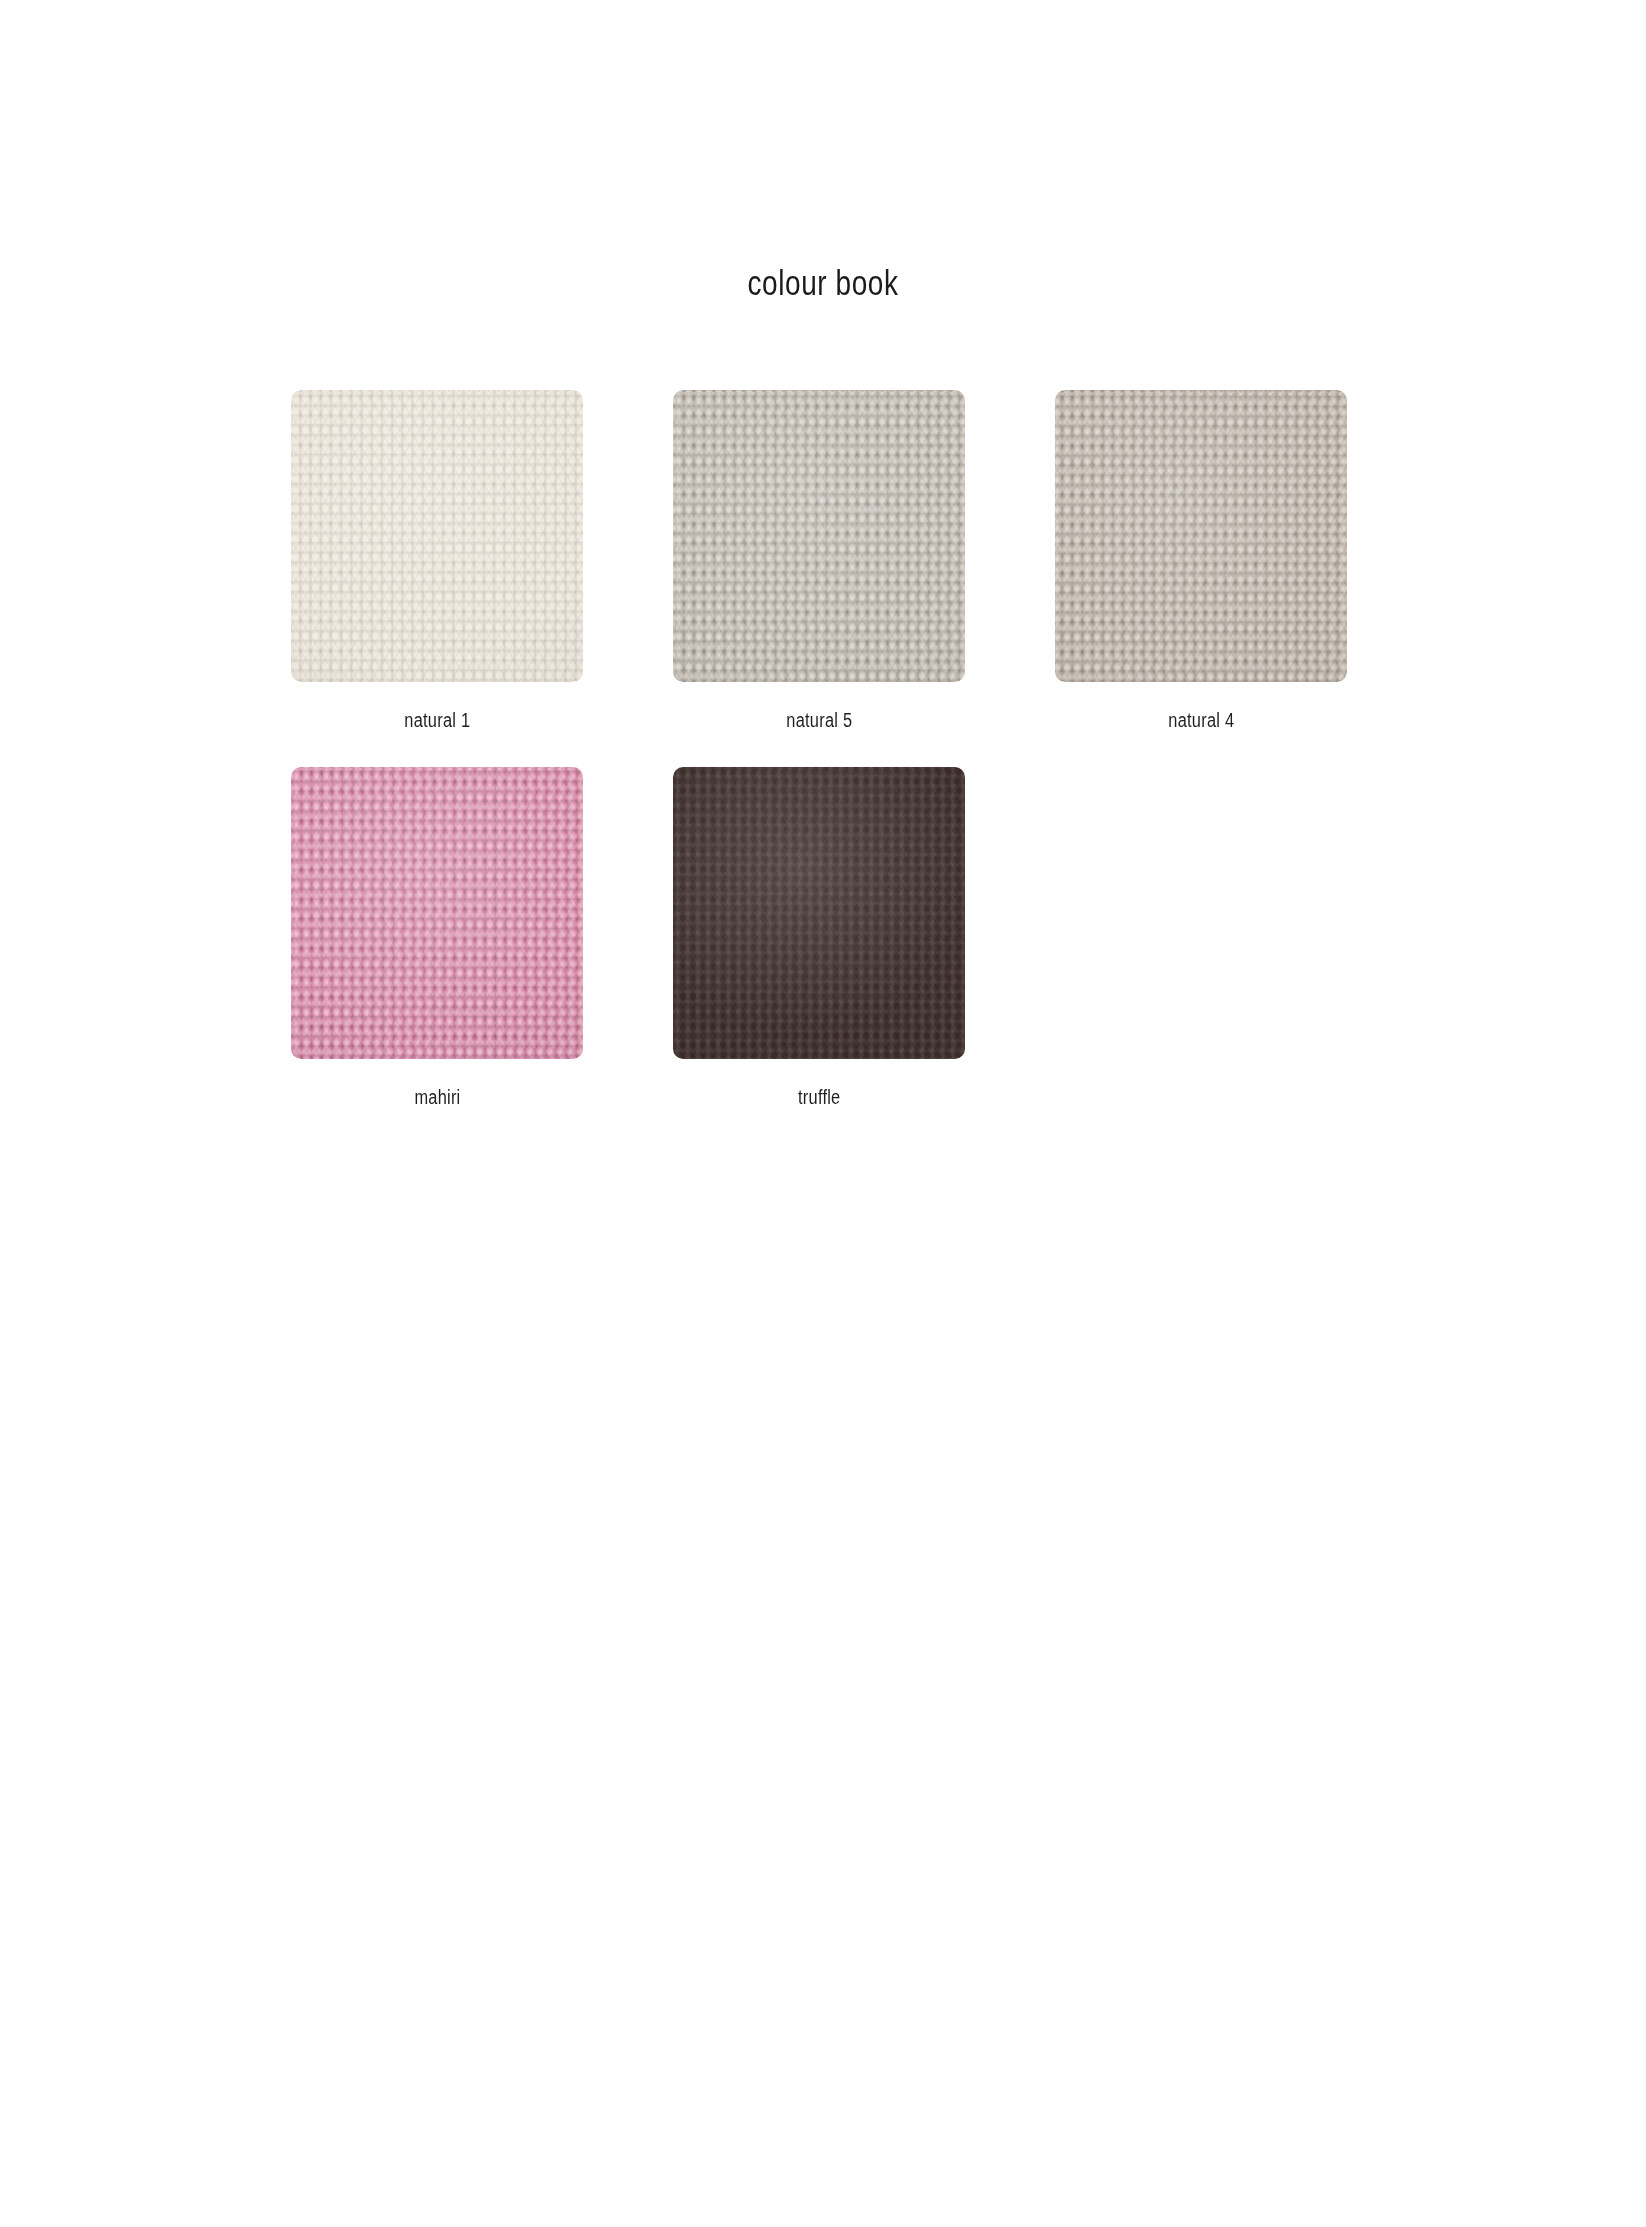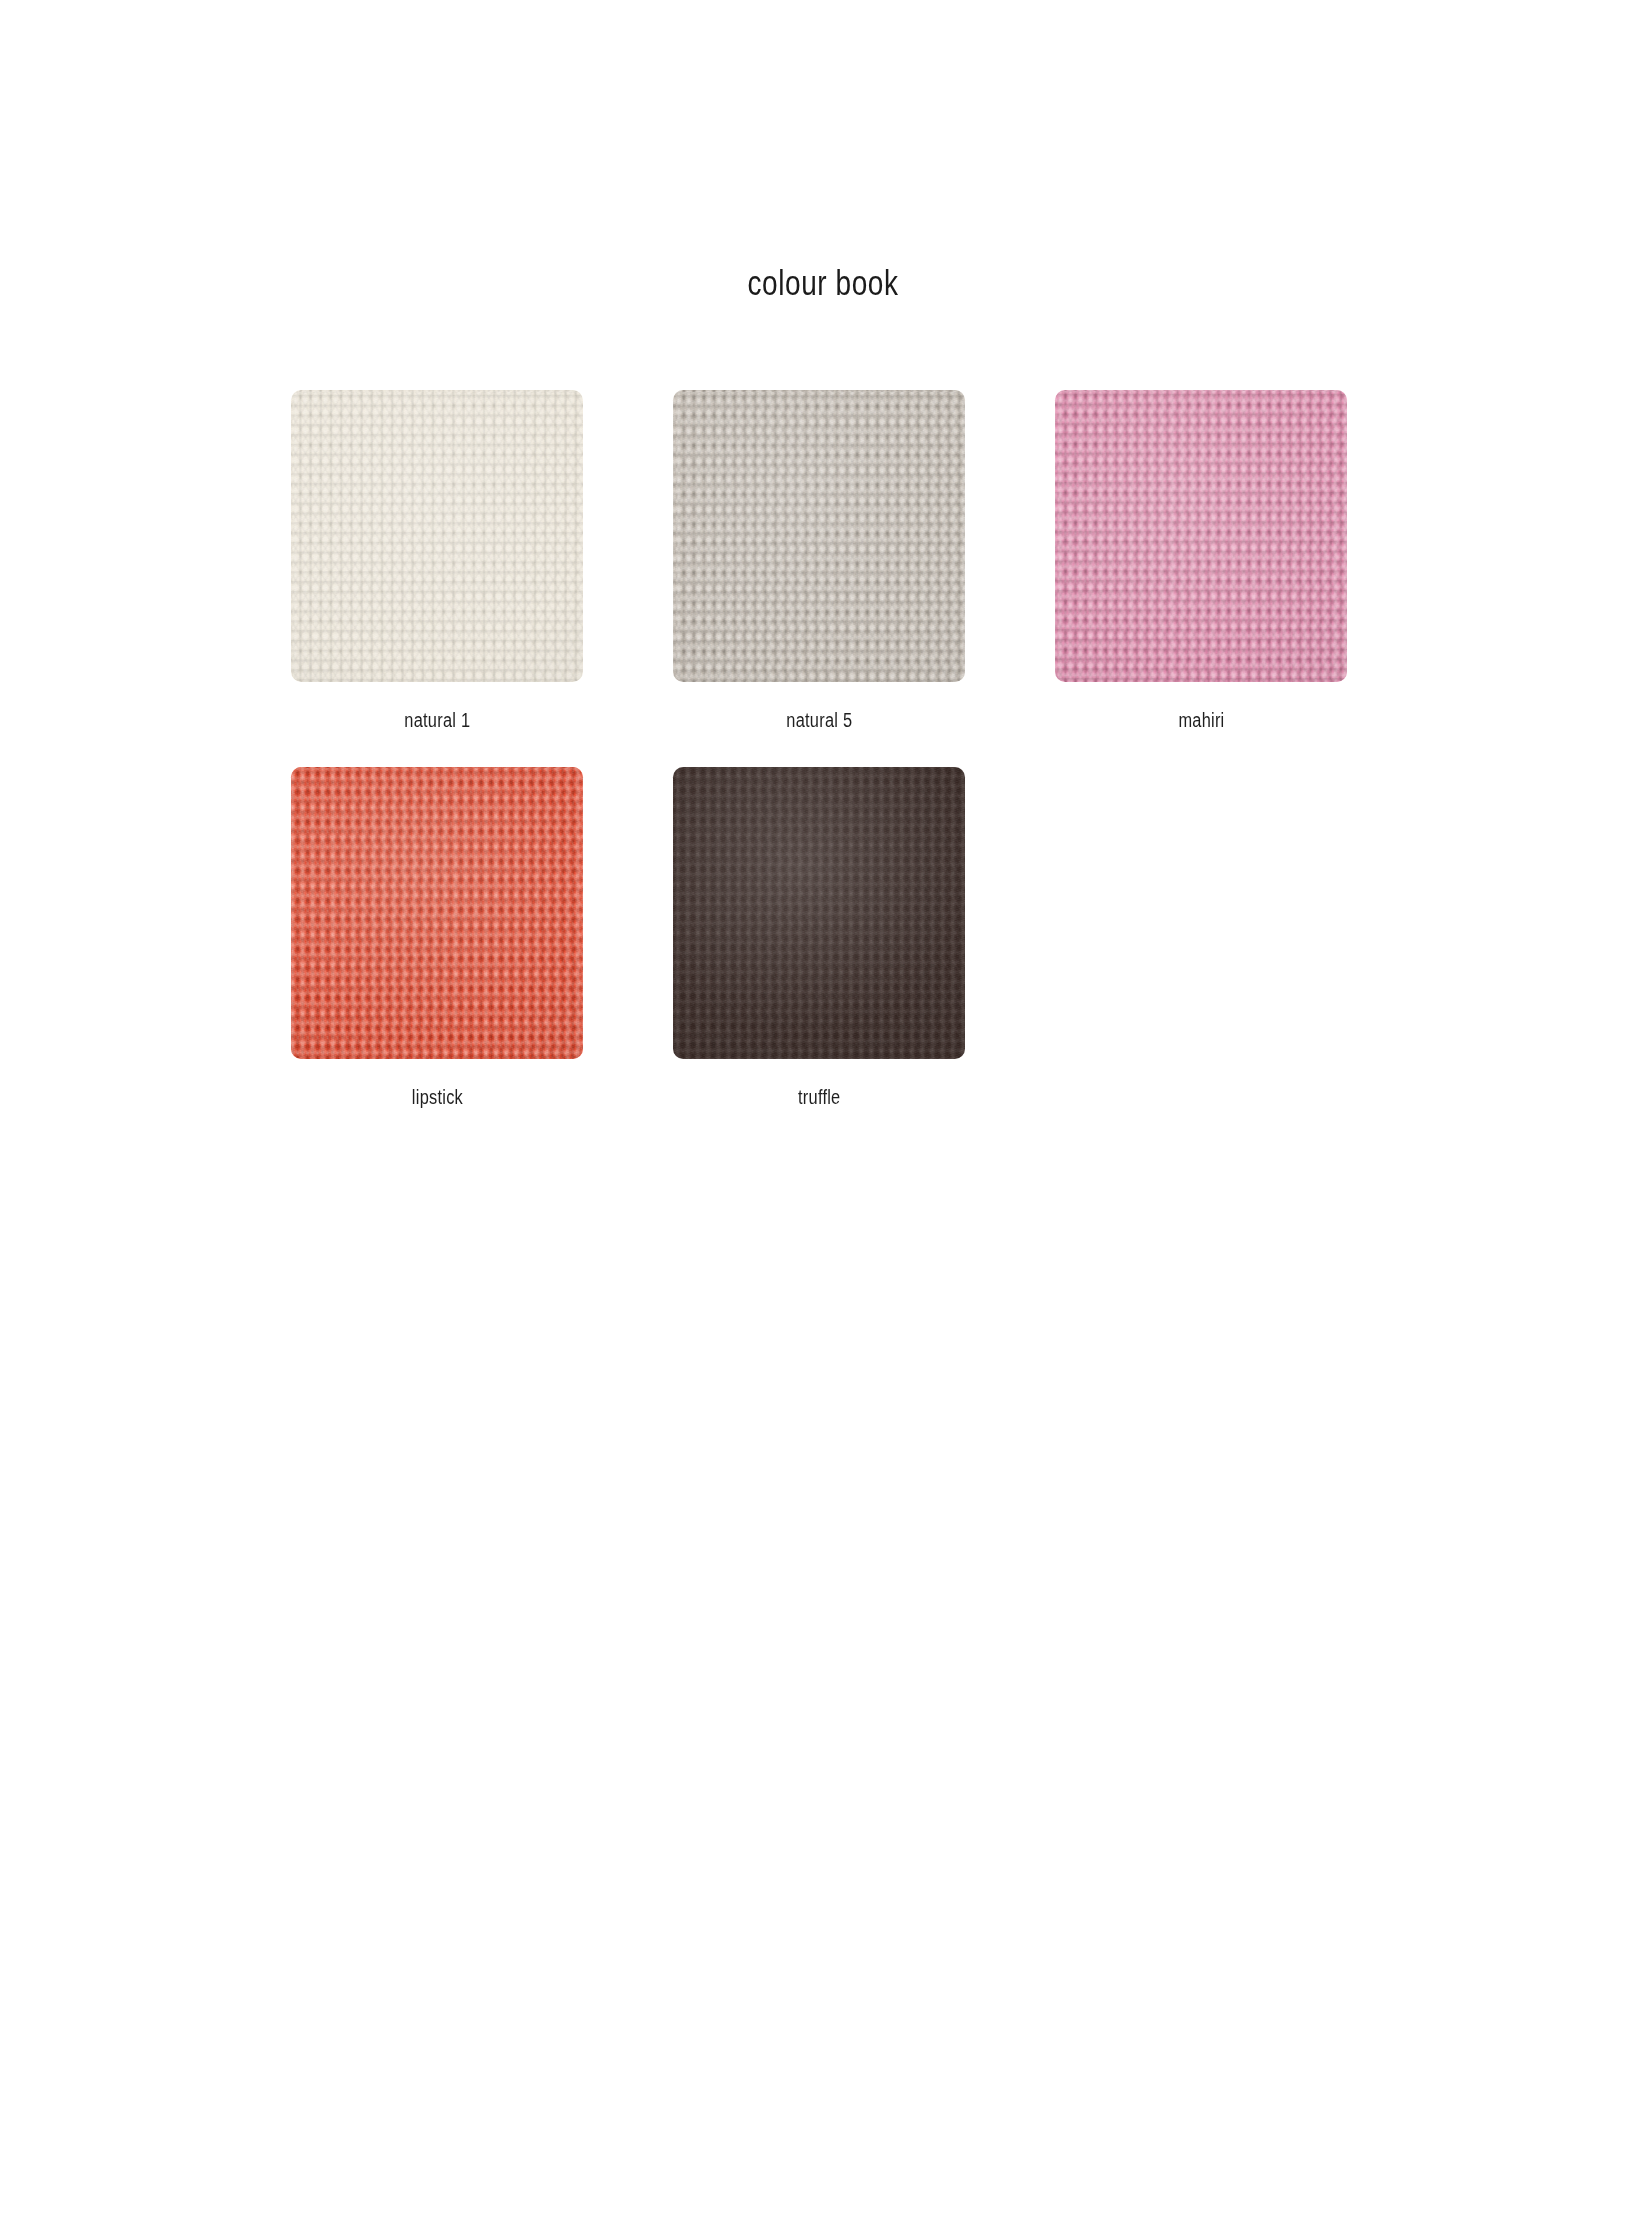--- a/index.html
+++ b/index.html
@@ -218,42 +218,42 @@
           <div class="knit knit-wale" style="background-position: 2.3px 0.9px;"></div>
           <div class="knit knit-course" style="background-position: 2.8px 1.4px;"></div>
           <div class="knit knit-vee-a" style="background-position: 3.3px 1.9px;"></div>
           <div class="knit knit-vee-b" style="background-position: 3.7px 2.3px;"></div>
           <div class="knit knit-noise" style="background-position: 4.2px 2.8px;"></div>
           <div class="knit knit-shade" style="background-position: 4.6px 3.3px;"></div>
         </div>
         <div class="swatch-label">natural 5</div>
       </div>
       <div class="swatch-cell">
+        <div class="swatch-tile" data-tone="mid" style="background-color: rgb(203, 191, 178);">
+          <div class="knit knit-wale" style="background-position: -1.4px 1.4px;"></div>
+          <div class="knit knit-course" style="background-position: -0.9px 1.9px;"></div>
+          <div class="knit knit-vee-a" style="background-position: -0.5px 2.3px;"></div>
+          <div class="knit knit-vee-b" style="background-position: 0px 2.8px;"></div>
+          <div class="knit knit-noise" style="background-position: 0.5px 3.3px;"></div>
+          <div class="knit knit-shade" style="background-position: 0.9px 3.7px;"></div>
+        </div>
+        <div class="swatch-label">natural 4</div>
+      </div>
+      <div class="swatch-cell">
         <div class="swatch-tile" data-tone="mid" style="background-color: rgb(236, 143, 180);">
           <div class="knit knit-wale" style="background-position: 1.9px -0.5px;"></div>
           <div class="knit knit-course" style="background-position: 2.3px 0px;"></div>
           <div class="knit knit-vee-a" style="background-position: 2.8px 0.5px;"></div>
           <div class="knit knit-vee-b" style="background-position: 3.3px 0.9px;"></div>
           <div class="knit knit-noise" style="background-position: 3.7px 1.4px;"></div>
           <div class="knit knit-shade" style="background-position: 4.2px 1.9px;"></div>
         </div>
         <div class="swatch-label">mahiri</div>
       </div>
       <div class="swatch-cell">
-        <div class="swatch-tile" data-tone="mid" style="background-color: rgb(240, 73, 45);">
-          <div class="knit knit-wale" style="background-position: -1.9px 0px;"></div>
-          <div class="knit knit-course" style="background-position: -1.4px 0.5px;"></div>
-          <div class="knit knit-vee-a" style="background-position: -0.9px 0.9px;"></div>
-          <div class="knit knit-vee-b" style="background-position: -0.5px 1.4px;"></div>
-          <div class="knit knit-noise" style="background-position: 0px 1.9px;"></div>
-          <div class="knit knit-shade" style="background-position: 0.5px 2.3px;"></div>
-        </div>
-        <div class="swatch-label">lipstick</div>
-      </div>
-      <div class="swatch-cell">
         <div class="swatch-tile" data-tone="dark" style="background-color: rgb(58, 43, 39);">
           <div class="knit knit-wale" style="background-position: 1.4px -1.9px;"></div>
           <div class="knit knit-course" style="background-position: 1.9px -1.4px;"></div>
           <div class="knit knit-vee-a" style="background-position: 2.3px -0.9px;"></div>
           <div class="knit knit-vee-b" style="background-position: 2.8px -0.5px;"></div>
           <div class="knit knit-noise" style="background-position: 3.3px 0px;"></div>
           <div class="knit knit-shade" style="background-position: 3.7px 0.5px;"></div>
         </div>
         <div class="swatch-label">truffle</div>
       </div>

